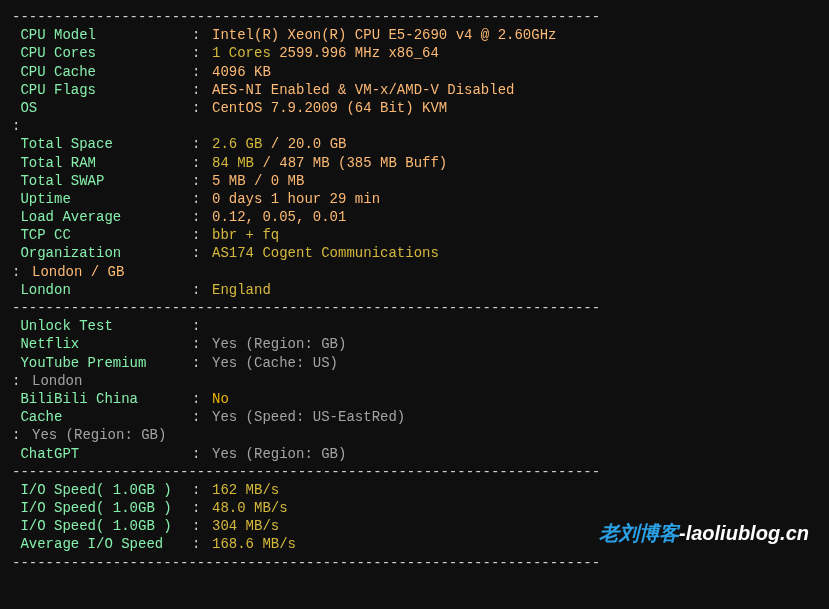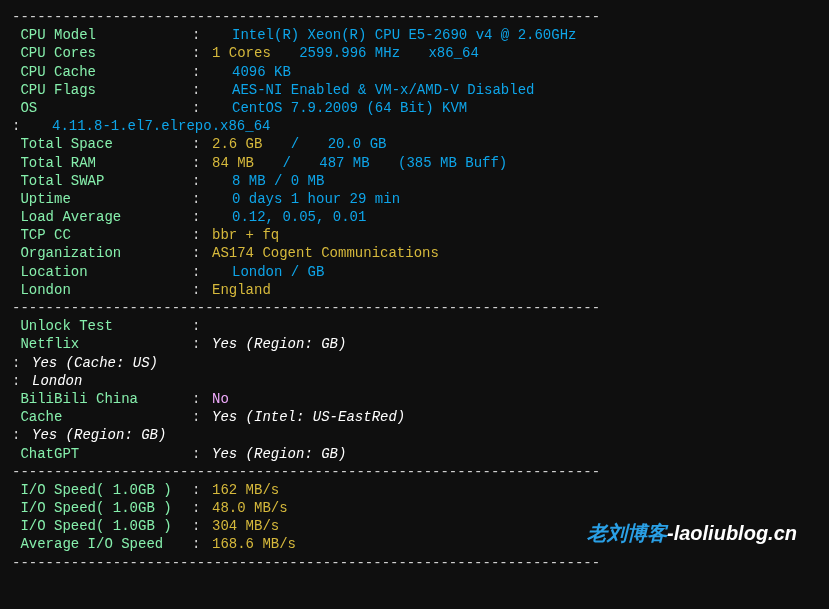--- a/index.html
+++ b/index.html
@@ -22,70 +22,70 @@
     color: #86efac;
     width: 180px;
     flex-shrink: 0;
   }
   .colon {
     color: #d0d0d0;
     width: 20px;
     flex-shrink: 0;
   }
   .val { white-space: pre; }
-  .cyan { color: #0ea5e9; margin-left: 20px; }
+  .cyan { color: #fdba74; }
   .yellow { color: #d6b93c; }
-  .green { color: #ffffff; font-style: italic; }
-  .red { color: #f0abfc; text-align: right; }
+  .green { color: #a3a3a3; }
+  .red { color: #eab308; text-align: right; }
   .white { color: #d0d0d0; }
   .dashed {
     color: #d0d0d0;
     white-space: pre;
     overflow: hidden;
   }
   .watermark {
     position: absolute;
-    right: 32px;
+    right: 20px;
     bottom: 34px;
     font-family: "Microsoft YaHei", sans-serif;
     font-weight: bold;
     font-size: 20px;
     font-style: italic;
     pointer-events: none;
   }
   .watermark .wm-cn { color: #2aa0e6; }
   .watermark .wm-en { color: #fff; }
 </style>
 </head>
 <body>
 
 <div id="root">
     <div class="dashed">----------------------------------------------------------------------</div>
     <div class="row"><span class="label"> CPU Model</span><span class="colon">: </span><span class="val"><span class="cyan">Intel(R) Xeon(R) CPU E5-2690 v4 @ 2.60GHz</span></span></div>
     <div class="row"><span class="label"> CPU Cores</span><span class="colon">: </span><span class="val"><span class="yellow">1 Cores</span><span class="white"> </span><span class="cyan">2599.996 MHz</span><span class="white"> </span><span class="cyan">x86_64</span></span></div>
     <div class="row"><span class="label"> CPU Cache</span><span class="colon">: </span><span class="val"><span class="cyan">4096 KB</span></span></div>
     <div class="row"><span class="label"> CPU Flags</span><span class="colon">: </span><span class="val"><span class="cyan">AES-NI Enabled &amp; VM-x/AMD-V Disabled</span></span></div>
     <div class="row"><span class="label"> OS</span><span class="colon">: </span><span class="val"><span class="cyan">CentOS 7.9.2009 (64 Bit) KVM</span></span></div>
-    <div class="row"><span class="colon">: </span><span class="val"><span class="cyan">4.11.8-1.el7.elrepo.x86_64</span></span></div>
+    <div class="row"><span class="colon">: </span></div>
     <div class="row"><span class="label"> Total Space</span><span class="colon">: </span><span class="val"><span class="yellow">2.6 GB</span><span class="cyan"> / </span><span class="cyan">20.0 GB</span></span></div>
     <div class="row"><span class="label"> Total RAM</span><span class="colon">: </span><span class="val"><span class="yellow">84 MB</span><span class="cyan"> / </span><span class="cyan">487 MB</span><span class="cyan"> (385 MB Buff)</span></span></div>
-    <div class="row"><span class="label"> Total SWAP</span><span class="colon">: </span><span class="val"><span class="cyan">8 MB / 0 MB</span></span></div>
+    <div class="row"><span class="label"> Total SWAP</span><span class="colon">: </span><span class="val"><span class="cyan">5 MB / 0 MB</span></span></div>
     <div class="row"><span class="label"> Uptime</span><span class="colon">: </span><span class="val"><span class="cyan">0 days 1 hour 29 min</span></span></div>
     <div class="row"><span class="label"> Load Average</span><span class="colon">: </span><span class="val"><span class="cyan">0.12, 0.05, 0.01</span></span></div>
     <div class="row"><span class="label"> TCP CC</span><span class="colon">: </span><span class="val"><span class="yellow">bbr + fq</span></span></div>
     <div class="row"><span class="label"> Organization</span><span class="colon">: </span><span class="val"><span class="yellow">AS174 Cogent Communications</span></span></div>
-    <div class="row"><span class="label"> Location</span><span class="colon">: </span><span class="val"><span class="cyan">London / GB</span></span></div>
+    <div class="row"><span class="colon">: </span><span class="val"><span class="cyan">London / GB</span></span></div>
     <div class="row"><span class="label"> London</span><span class="colon">: </span><span class="val"><span class="yellow">England</span></span></div>
     <div class="dashed">----------------------------------------------------------------------</div>
     <div class="row"><span class="label"> Unlock Test</span><span class="colon">:</span></div>
     <div class="row"><span class="label"> Netflix</span><span class="colon">: </span><span class="val"><span class="green">Yes (Region: GB)</span></span></div>
-    <div class="row"><span class="colon">: </span><span class="val"><span class="green">Yes (Cache: US)</span></span></div>
+    <div class="row"><span class="label"> YouTube Premium</span><span class="colon">: </span><span class="val"><span class="green">Yes (Cache: US)</span></span></div>
     <div class="row"><span class="colon">: </span><span class="val"><span class="green">London</span></span></div>
     <div class="row"><span class="label"> BiliBili China</span><span class="colon">: </span><span class="val"><span class="red">No</span></span></div>
-    <div class="row"><span class="label"> Cache</span><span class="colon">: </span><span class="val"><span class="green">Yes (Intel: US-EastRed)</span></span></div>
+    <div class="row"><span class="label"> Cache</span><span class="colon">: </span><span class="val"><span class="green">Yes (Speed: US-EastRed)</span></span></div>
     <div class="row"><span class="colon">: </span><span class="val"><span class="green">Yes (Region: GB)</span></span></div>
     <div class="row"><span class="label"> ChatGPT</span><span class="colon">: </span><span class="val"><span class="green">Yes (Region: GB)</span></span></div>
     <div class="dashed">----------------------------------------------------------------------</div>
     <div class="row"><span class="label"> I/O Speed( 1.0GB )</span><span class="colon">: </span><span class="val"><span class="yellow">162 MB/s</span></span></div>
     <div class="row"><span class="label"> I/O Speed( 1.0GB )</span><span class="colon">: </span><span class="val"><span class="yellow">48.0 MB/s</span></span></div>
     <div class="row"><span class="label"> I/O Speed( 1.0GB )</span><span class="colon">: </span><span class="val"><span class="yellow">304 MB/s</span></span></div>
     <div class="row"><span class="label"> Average I/O Speed</span><span class="colon">: </span><span class="val"><span class="yellow">168.6 MB/s</span></span></div>
     <div class="dashed">----------------------------------------------------------------------</div>
   </div>
 

